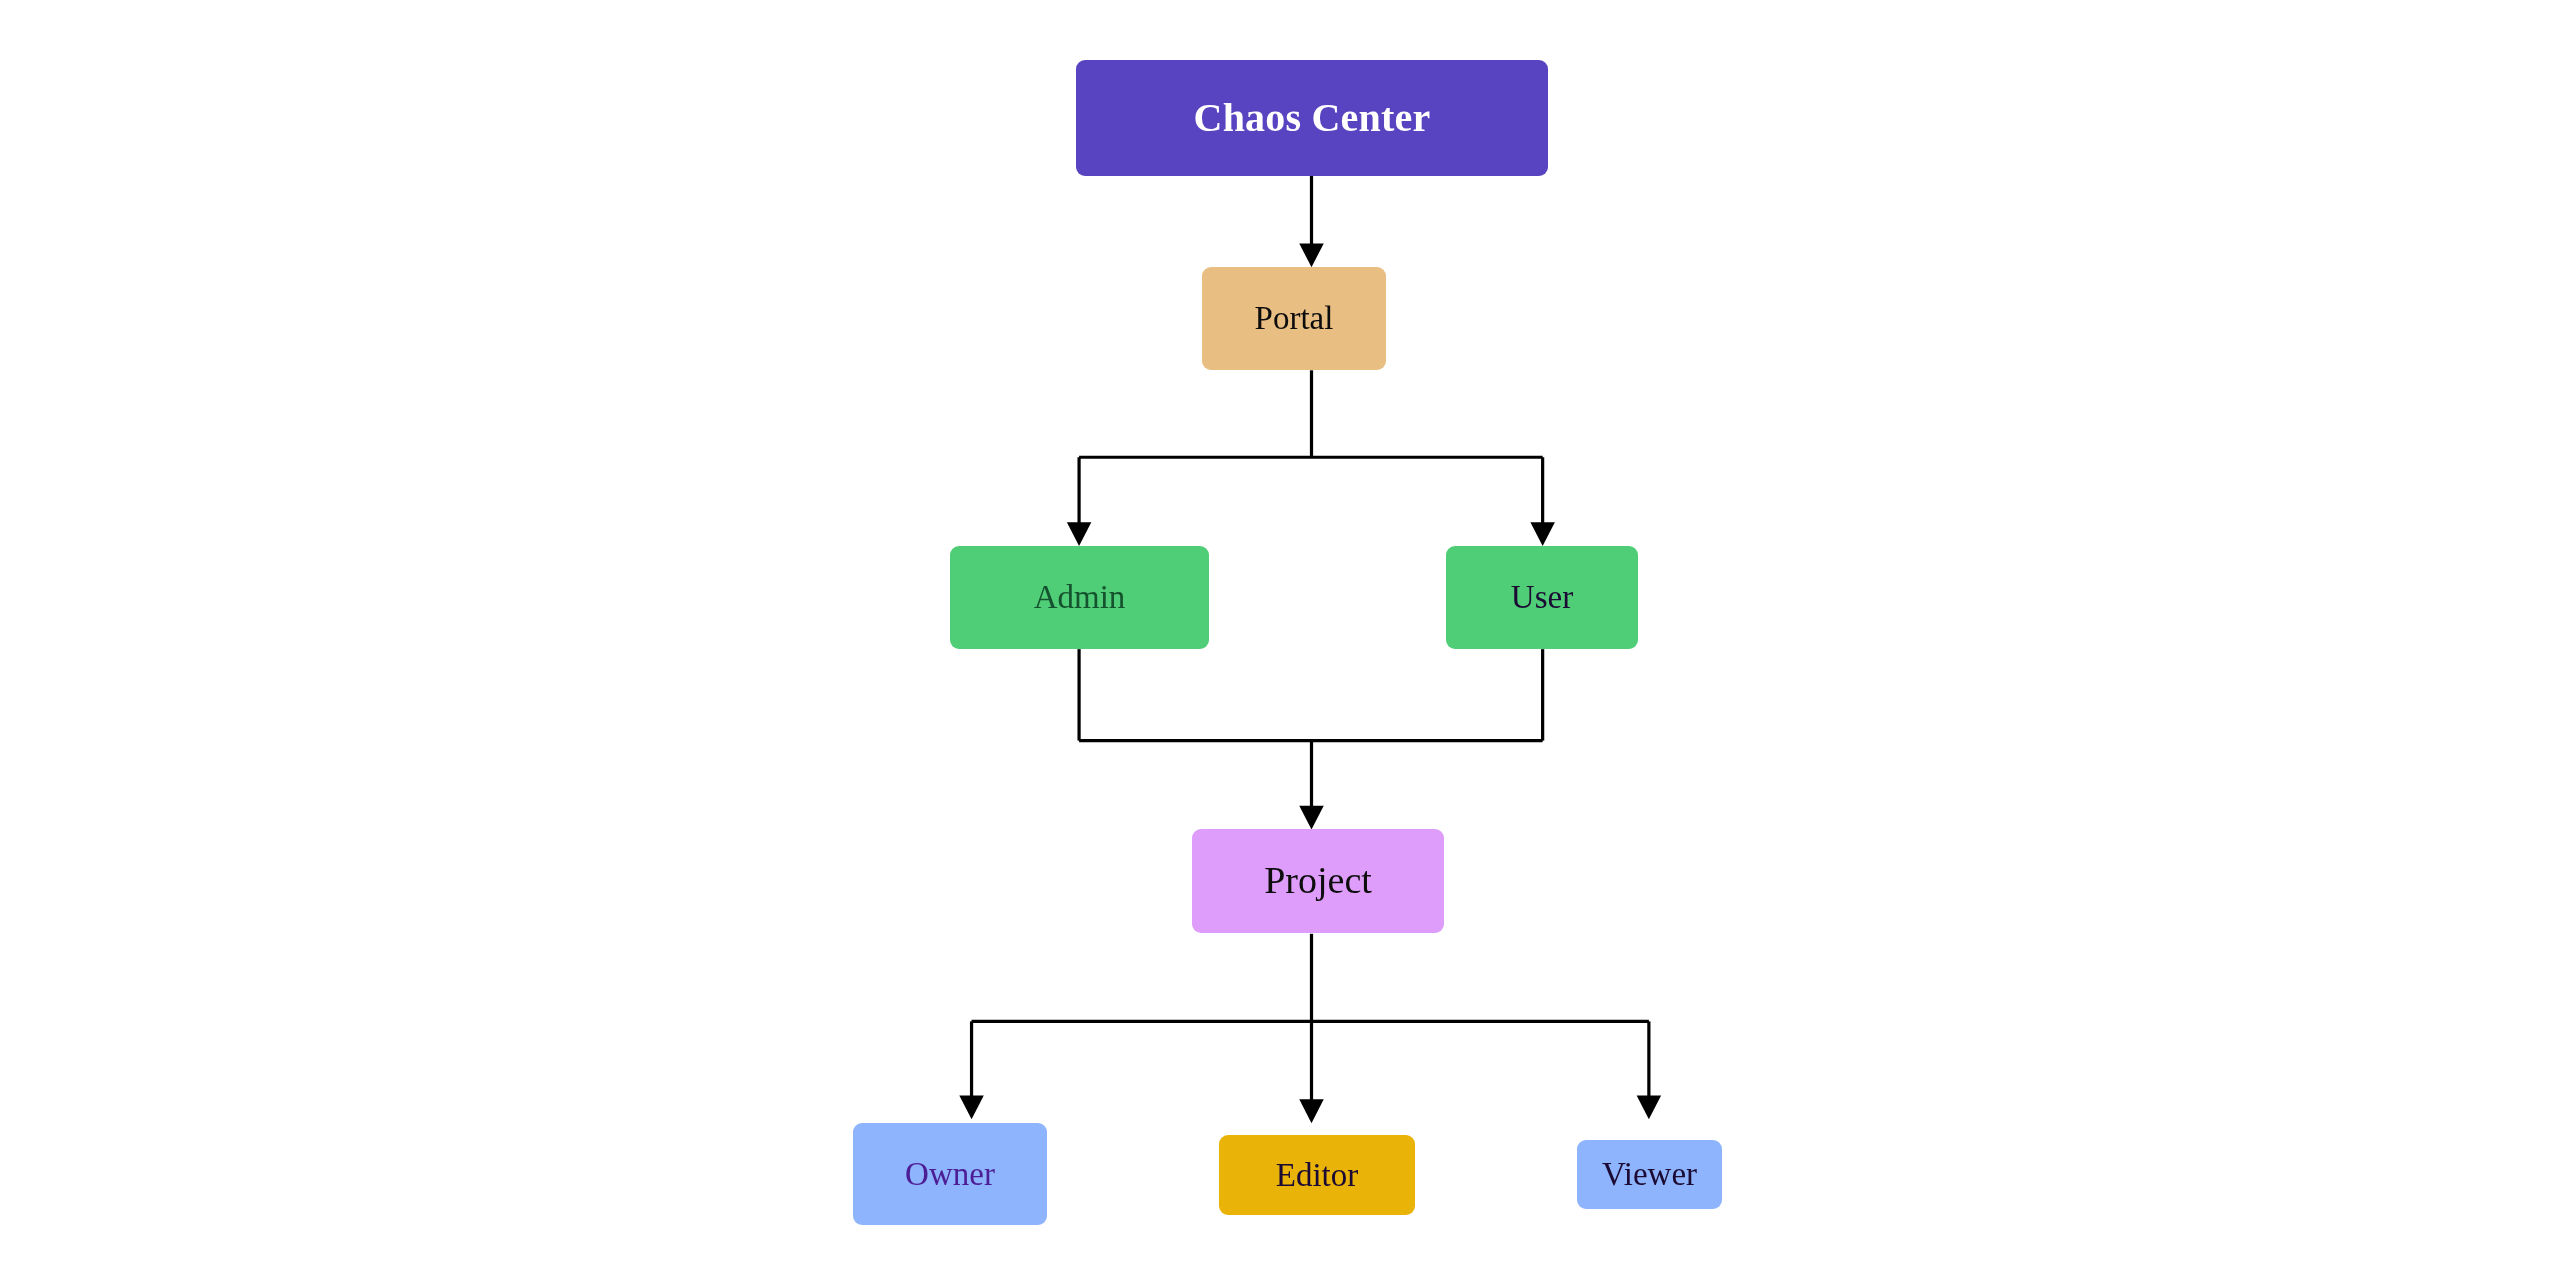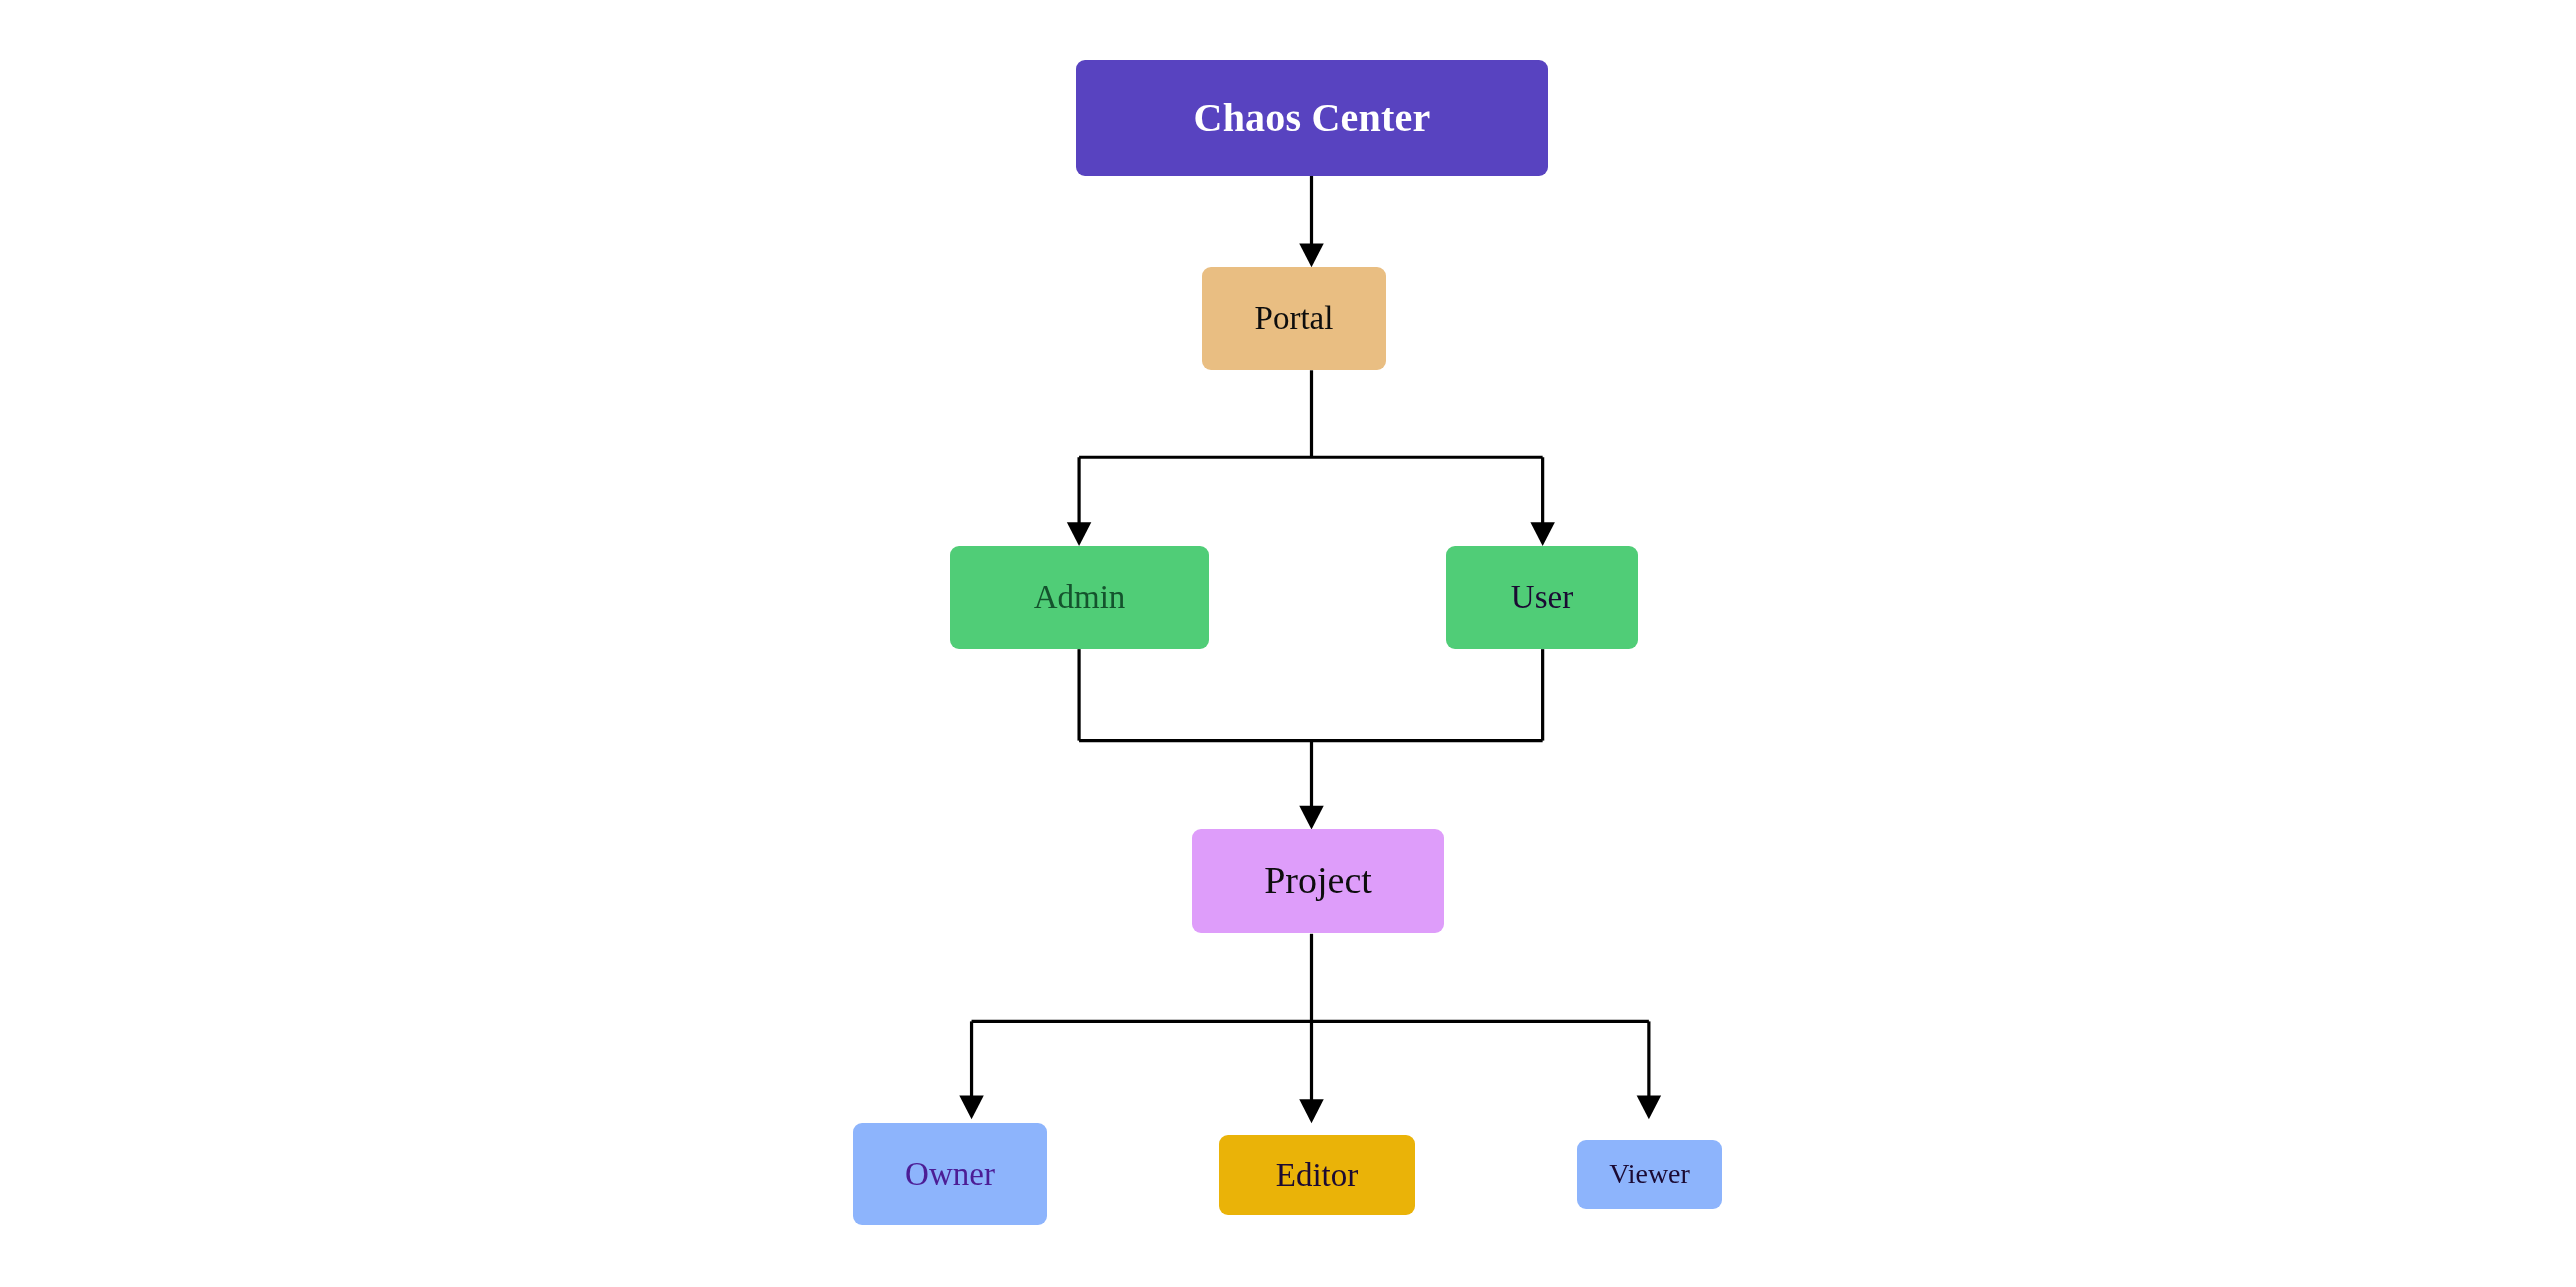--- a/index.html
+++ b/index.html
@@ -126,21 +126,21 @@
     font-size: 33px;
   }
 
   .node-viewer {
     left: 1577px;
     top: 1140px;
     width: 145px;
     height: 69px;
     background: #8db4fc;
     color: #1b0a33;
-    font-size: 28px;
+    font-size: 33px;
   }
 
   .edge-path {
     fill: none;
     stroke: #000000;
     stroke-width: 5;
   }
 
   .edge-arrow-head {
     fill: #000000;

